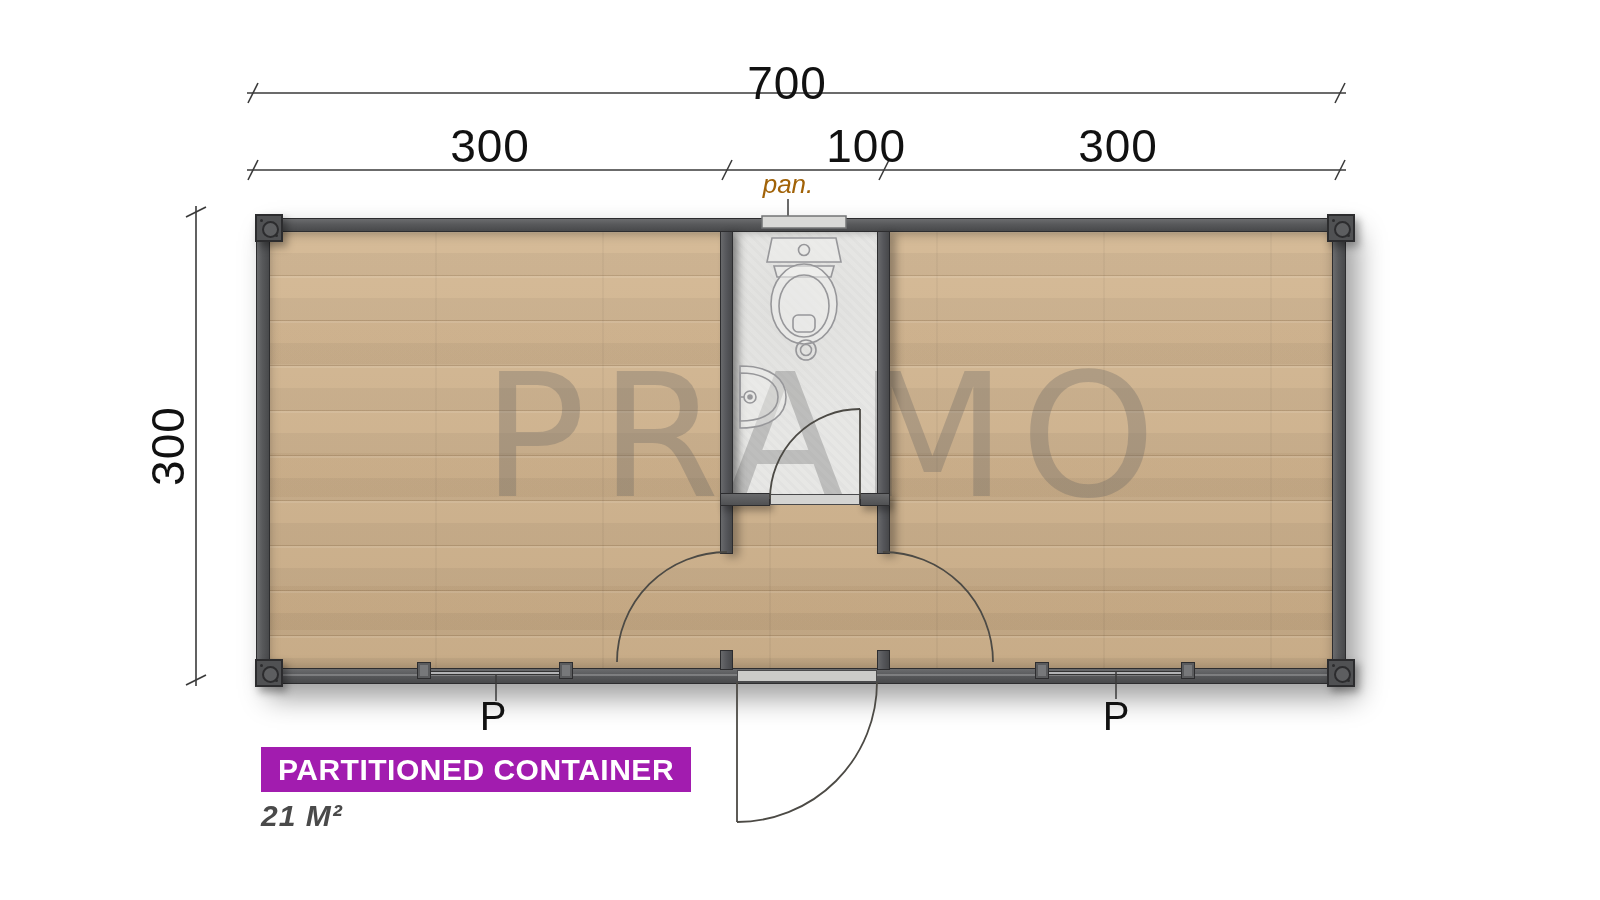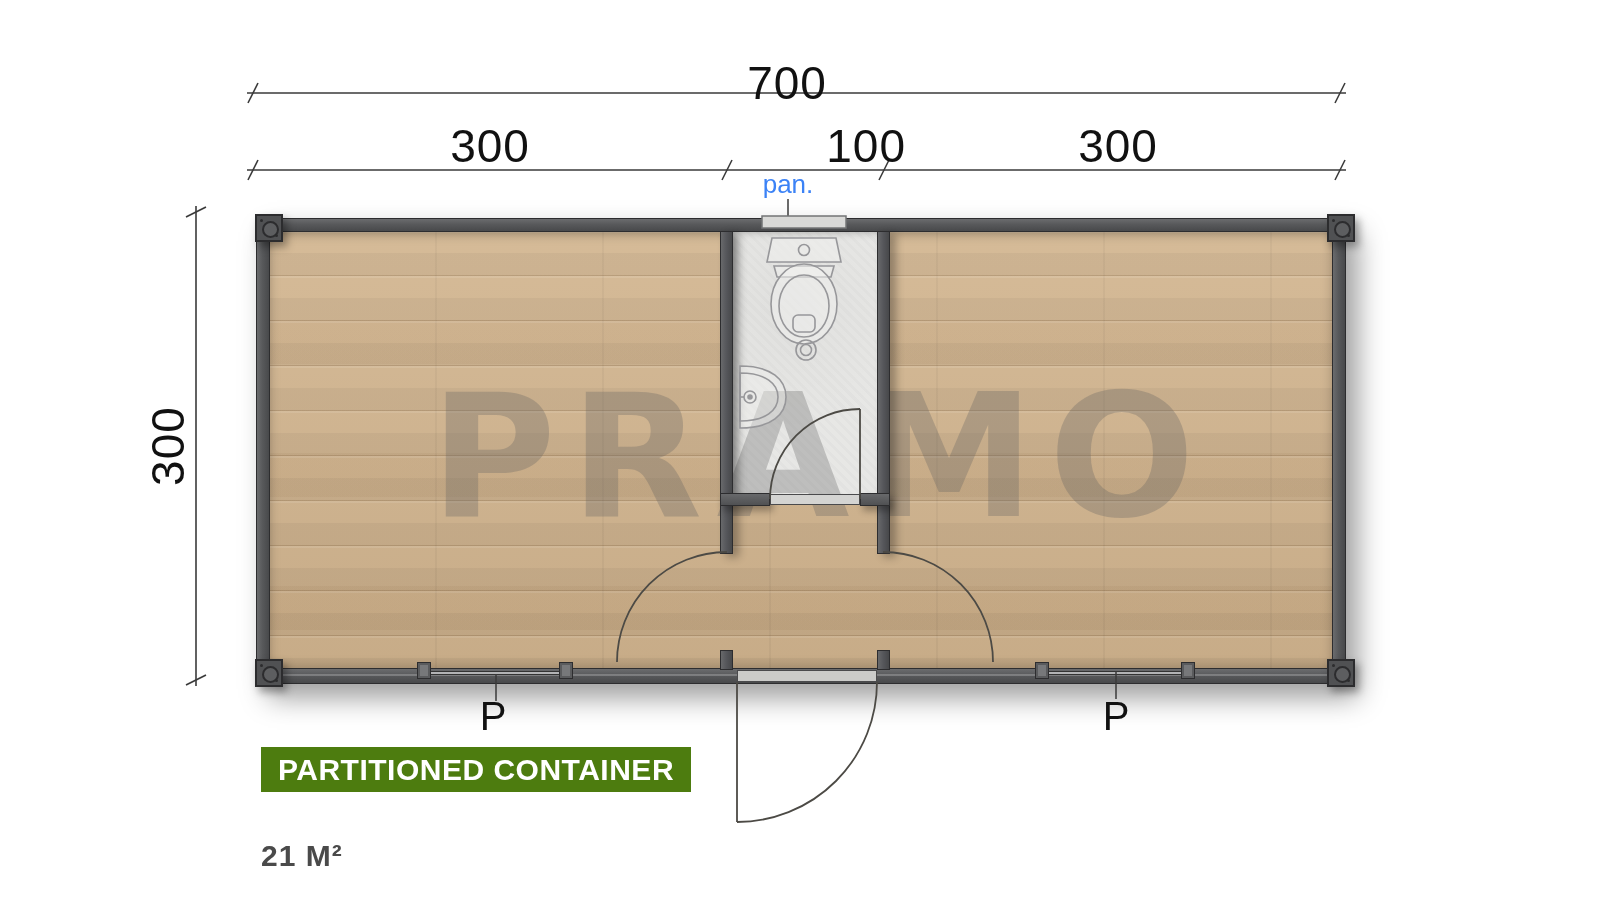--- a/index.html
+++ b/index.html
@@ -3,21 +3,21 @@
 <meta charset="utf-8">
 <style>
   html,body{margin:0;padding:0;background:#ffffff;}
   body{width:1600px;height:900px;position:relative;overflow:hidden;
        font-family:"Liberation Sans",sans-serif;}
   .abs{position:absolute;}
 
   
   .dim-num{font-size:46px;color:#111;text-align:center;line-height:46px;letter-spacing:1px;}
   .dim-num-v{transform:rotate(-90deg);transform-origin:center;}
-  .pan-label{font-size:26px;color:#3b82f6;text-align:center;line-height:26px;}
+  .pan-label{font-size:26px;color:#a16207;text-align:center;line-height:26px;font-style:italic;}
   .p-label{font-size:40px;color:#111;text-align:center;line-height:40px;}
 
   
   .frame-shadow{left:256px;top:218px;width:1090px;height:466px;
       box-shadow:12px 14px 26px rgba(0,0,0,0.38);z-index:1;}
   .wood{background-color:#d2b58f;
       background-image:
         linear-gradient(180deg, rgba(255,255,255,0.08), rgba(0,0,0,0.05)),
         repeating-linear-gradient(180deg,
            rgba(255,255,255,0.10) 0 2px,
@@ -26,22 +26,22 @@
            rgba(92,62,30,0.25) 44px 45px),
         repeating-linear-gradient(90deg, rgba(0,0,0,0.04) 0 2px, rgba(0,0,0,0) 2px 167px),
         repeating-linear-gradient(180deg, rgba(210,180,140,0) 0 89px, rgba(185,152,112,0.22) 89px 133px);
       box-shadow:inset 5px 7px 12px -5px rgba(0,0,0,0.35), inset -5px -7px 12px -5px rgba(0,0,0,0.22);}
   .floor-main{left:268px;top:231px;width:1064px;height:438px;z-index:2;}
   .bath-floor{left:731px;top:231px;width:146px;height:264px;z-index:4;
       background-color:#e7e7e5;
       background-image:repeating-linear-gradient(45deg, rgba(0,0,0,0.02) 0 3px, rgba(255,255,255,0) 3px 7px),
                        radial-gradient(circle at 40% 30%, rgba(0,0,0,0.03), rgba(0,0,0,0) 60%);
       box-shadow:inset 6px 4px 8px -4px rgba(0,0,0,0.35);}
-  .watermark{left:430px;top:364px;width:740px;height:190px;z-index:5;
-      font-family:"DejaVu Sans",sans-serif;font-weight:700;font-size:172px;line-height:186px;
+  .watermark{left:430px;top:344px;width:740px;height:190px;z-index:5;
+      font-family:"DejaVu Sans",sans-serif;font-weight:400;font-size:172px;line-height:186px;
       letter-spacing:14px;color:rgba(95,95,95,0.30);text-align:right;white-space:nowrap;}
 
   .wall{background:linear-gradient(180deg,#6b6c6e 0%,#58595b 45%,#48494b 100%);
       border:1px solid #2d2d2f;box-sizing:border-box;z-index:10;}
   .wall-v{background:linear-gradient(90deg,#6b6c6e 0%,#58595b 45%,#48494b 100%);}
   .wall-top{left:256px;top:218px;width:1090px;height:14px;}
   .wall-bottom{left:256px;top:668px;width:1090px;height:16px;}
   .wall-bottom .rail{position:absolute;left:4px;top:5px;right:4px;height:2px;background:rgba(255,255,255,0.22);}
   .wall-left{left:256px;top:218px;width:14px;height:466px;}
   .wall-right{left:1332px;top:218px;width:14px;height:466px;}
@@ -58,24 +58,24 @@
   .corner .hole{position:absolute;left:50%;top:50%;width:13px;height:13px;margin:-7.5px 0 0 -7.5px;
       border:2px solid #2c2c2e;border-radius:50%;background:#5d5e60;}
   .corner .b1,.corner .b2{position:absolute;width:3px;height:3px;background:#2c2c2e;border-radius:50%;}
   .corner .b1{left:3px;top:3px;} .corner .b2{right:3px;bottom:3px;}
 
   .post{background:#5a5b5d;border:1px solid #2d2d2f;box-sizing:border-box;z-index:12;}
   .post .inner{position:absolute;left:2px;top:2px;right:2px;bottom:2px;background:#77787a;}
   .glass{background:#b3b4b6;border-top:1px solid #333;border-bottom:1px solid #333;box-sizing:border-box;z-index:11;}
 
   
-  .badge{left:261px;top:747px;height:45px;background:#4d7c0f;color:#ffffff;z-index:40;
+  .badge{left:261px;top:747px;height:45px;background:#a21caf;color:#ffffff;z-index:40;
       font-size:30px;font-weight:bold;letter-spacing:0.5px;line-height:45px;padding:0 17px;
       white-space:nowrap;}
-  .area{left:261px;top:839px;font-size:30px;font-weight:bold;color:#4a4a4a;z-index:40;letter-spacing:1px;}
+  .area{left:261px;top:799px;font-size:30px;font-weight:bold;color:#4a4a4a;z-index:40;letter-spacing:1px;font-style:italic;}
 
   svg.overlay{position:absolute;left:0;top:0;z-index:30;pointer-events:none;}
   .txt{z-index:40;}
 </style>
 </head>
 <body>
 
 <div class="abs dim-num txt" style="left:687px;top:60px;width:200px;">700</div>
 <div class="abs dim-num txt" style="left:390px;top:123px;width:200px;">300</div>
 <div class="abs dim-num txt" style="left:706px;top:123px;width:200px;text-align:right;">100</div>

